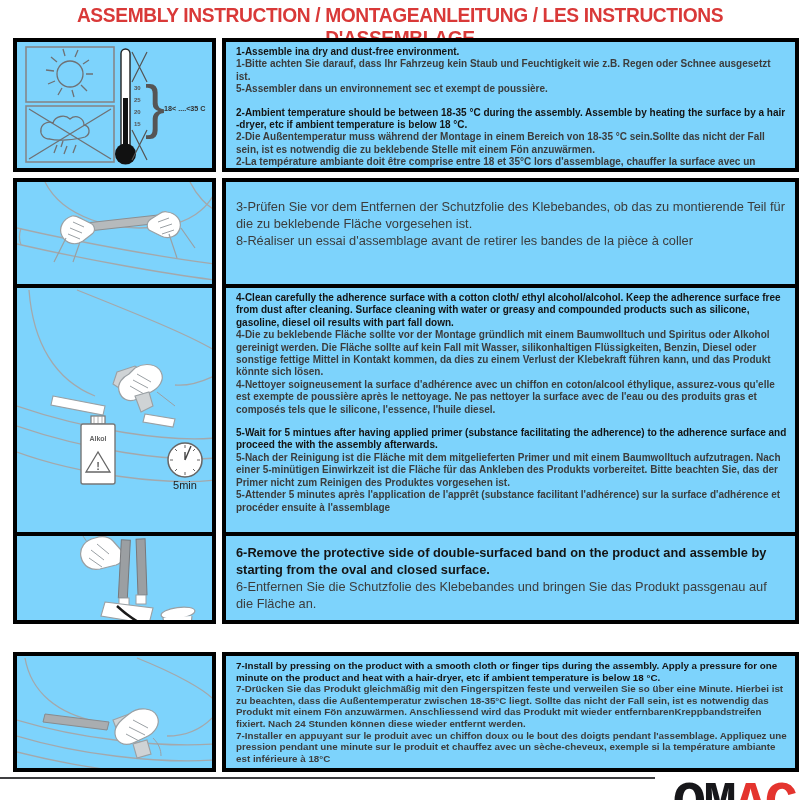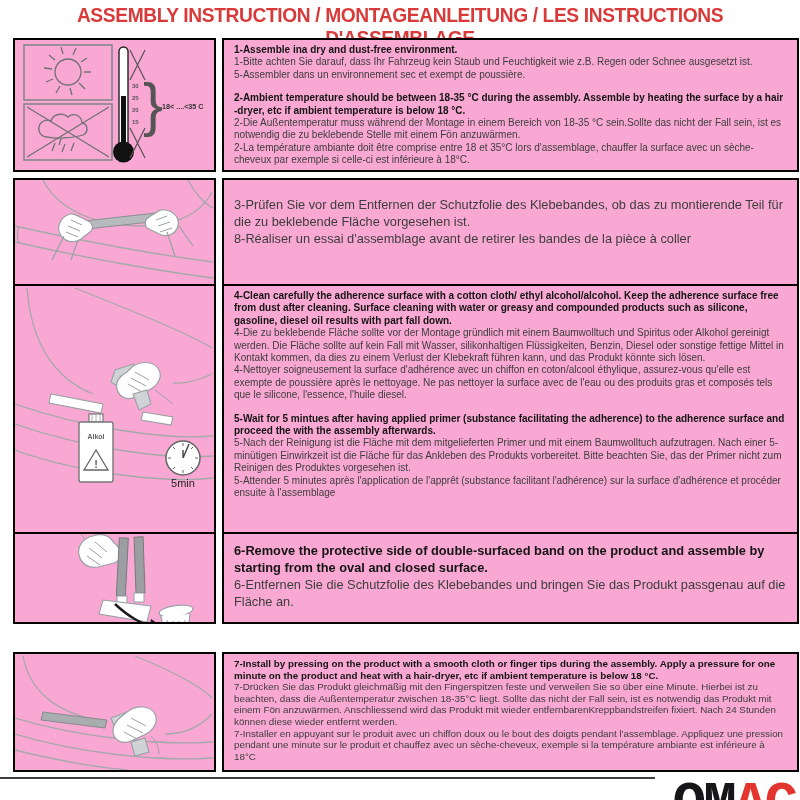--- a/index.html
+++ b/index.html
@@ -1,30 +1,30 @@
 <!DOCTYPE html>
 <html><head>
 <meta charset="utf-8">
 <style>
   html,body{margin:0;padding:0;background:#fff;}
   body{width:800px;height:800px;font-family:"Liberation Sans",sans-serif;color:#222;}
   .page{position:relative;width:800px;height:800px;background:#fff;overflow:hidden;}
   .header{position:absolute;top:4px;left:0;width:800px;text-align:center;
           font-weight:bold;font-size:20px;letter-spacing:-0.4px;color:#d93938;
           transform:scaleX(.96);transform-origin:center;}
-  .cell{position:absolute;border:2px solid #000000;background:#f9a8d4;box-sizing:border-box;overflow:hidden;}
+  .cell{position:absolute;border:4px solid #000000;background:#7dd3fc;box-sizing:border-box;overflow:hidden;}
   .ill{left:13px;width:203px;}
   .txt{left:222px;width:577px;padding:4px 8px 2px 10px;}
   .r1{top:38px;height:134px}
   .r2{top:178px;height:112px}
   .r3{top:284px;height:281px}
   .r4{top:532px;height:92px}
   .r5{top:652px;height:120px}
   .txt p{margin:0;color:#3c3c3c;}
-  .small p{font-size:10px;line-height:12.4px;}
+  .small p{font-size:10px;line-height:12.4px;font-weight:bold;}
   .r5.txt p{font-size:9.8px;line-height:11.6px;}
   .big p{font-size:12.8px;line-height:17px;}
   .r2.txt{padding-top:16px;}
   .r4.txt{padding-top:8px;}
   .txt p.b{font-weight:bold;color:#141414;}
   .txt p.gap{margin-top:11px;}
   .rule{position:absolute;top:777px;left:0;width:655px;border-top:2px solid #3f3f41;}
   .logo{position:absolute;top:777px;right:5px;font-family:Liberation Mono, monospace;
         font-weight:bold;font-size:56px;letter-spacing:-3px;line-height:1;}
   .logo .lb{color:#17171a}

